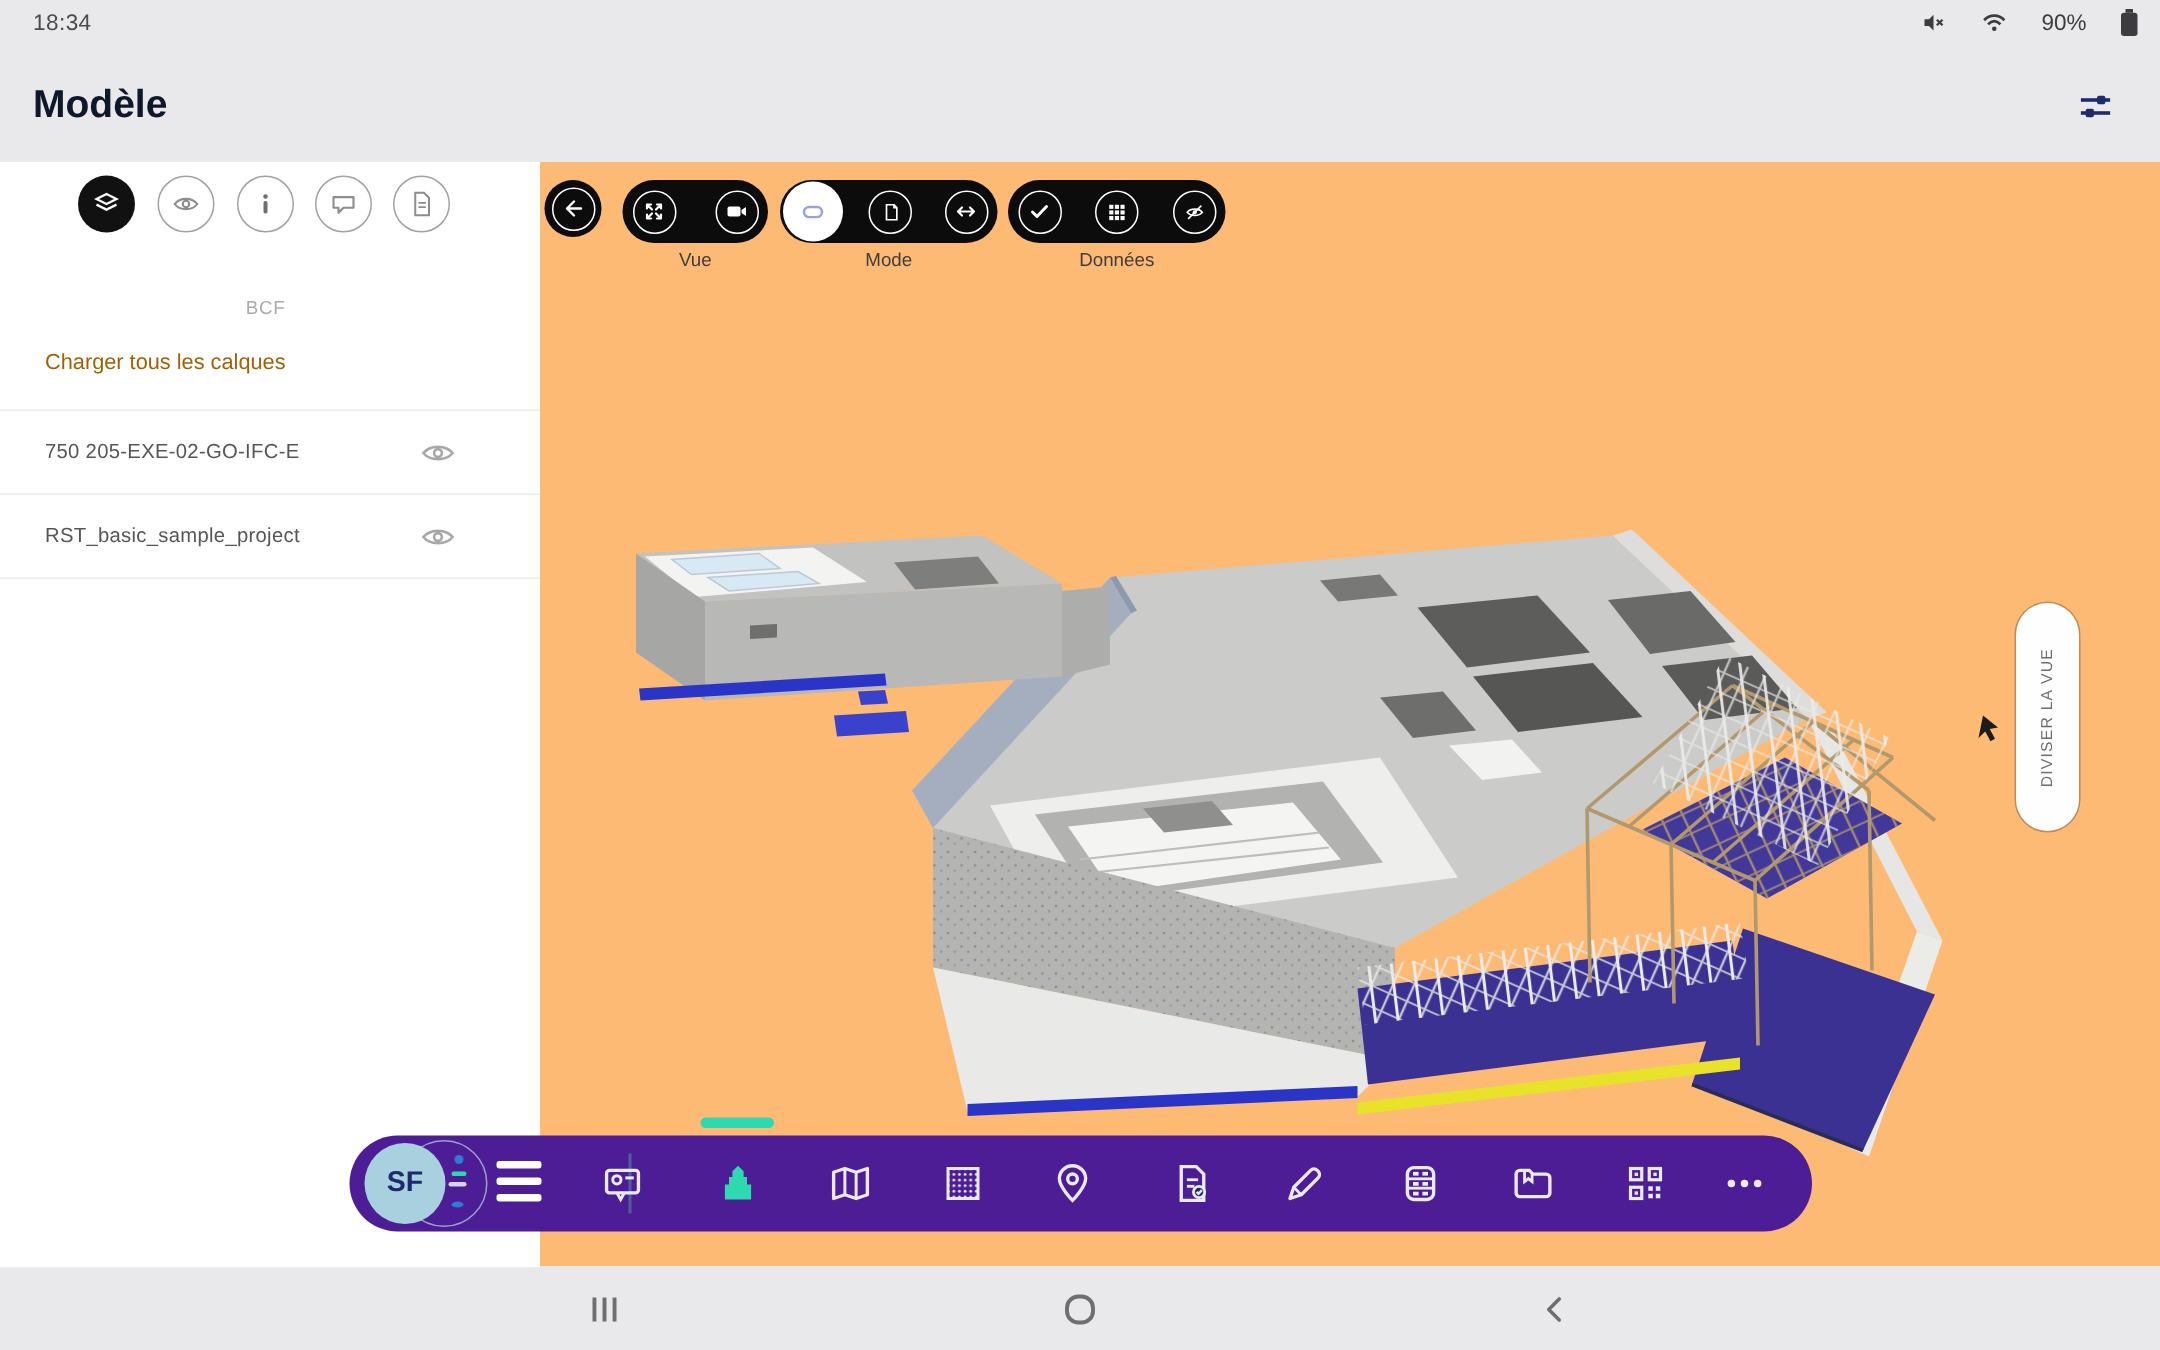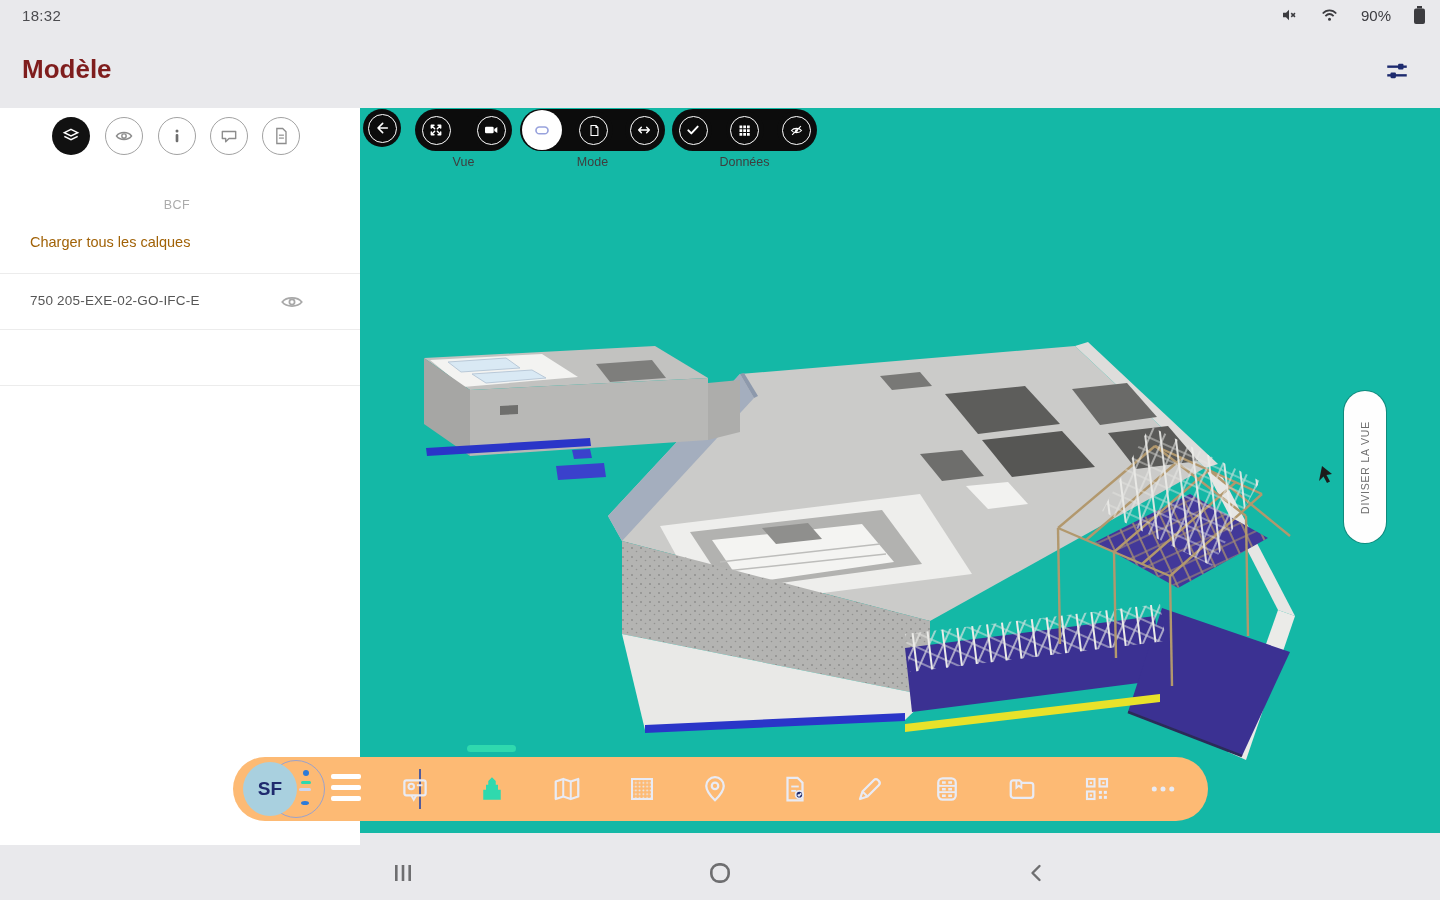--- a/index.html
+++ b/index.html
@@ -7,71 +7,71 @@
     font-family:"Liberation Sans", sans-serif; }
 
   
   #status-bar { position:absolute; left:0; top:0; width:1440px; height:32px; background:#e9e9ec; z-index:40; }
   #status-time { position:absolute; left:22px; top:7px; font-size:15px; color:#4b4b4f; letter-spacing:.3px; }
   #status-right { position:absolute; right:14px; top:5px; display:flex; align-items:center; gap:22px; }
   #battery-text { font-size:15px; color:#3c3c40; }
 
   
   #app-header { position:absolute; left:0; top:32px; width:1440px; height:76px; background:#e9e9ec; z-index:30; }
-  #page-title { position:absolute; left:22px; top:22px; font-size:26px; font-weight:700; color:#7f1d1d; }
+  #page-title { position:absolute; left:22px; top:22px; font-size:26px; font-weight:700; color:#0f172a; }
   #filter-btn { position:absolute; right:26px; top:22px; width:34px; height:34px; display:flex; align-items:center; justify-content:center; cursor:pointer; }
 
   
   #sidebar { position:absolute; left:0; top:108px; width:360px; height:737px; background:#ffffff; z-index:10; }
   .tab-disc { position:absolute; top:9px; width:38px; height:38px; border-radius:50%; display:flex; align-items:center; justify-content:center; cursor:pointer; }
   .tab-disc.outlined { background:#fff; border:1.5px solid #a2a2a2; }
   .tab-disc.active { background:#111; }
   #bcf-label { position:absolute; left:150px; top:58px; width:54px; text-align:center; font-size:12.5px; color:#ababab; letter-spacing:.5px;margin-top:32px; }
   #load-all { position:absolute; left:30px; top:126px; font-size:14.5px; color:#a16207; cursor:pointer; }
   .sep { position:absolute; left:0; width:360px; height:1px; background:#ececec; }
   .layer-row { position:absolute; left:0; width:319px; height:55px; cursor:pointer;padding-left:16px; }
   .layer-name { position:absolute; left:30px; top:19px; font-size:13.5px; color:#565656; letter-spacing:.2px; }
   .layer-eye { position:absolute; right:14px; top:15px; width:26px; height:26px; cursor:pointer; }
 
   
-  #viewport { position:absolute; left:360px; top:96px; width:1080px; height:737px; background:#14b8a6; overflow:hidden; z-index:5; }
+  #viewport { position:absolute; left:360px; top:107px; width:1080px; height:737px; background:#fdba74; overflow:hidden; z-index:5; }
   #model-svg { position:absolute; left:0; top:0; }
 
   .tb-disc { width:38px; height:38px; border-radius:50%; background:#0c0c0c; display:flex; align-items:center; justify-content:center; cursor:pointer; flex:0 0 auto; }
   .tb-ring { width:29px; height:29px; border-radius:50%; border:1.6px solid #fff; display:flex; align-items:center; justify-content:center; }
   .tb-disc.selected { background:#fff; width:40px; height:40px; }
   .tb-disc.selected .tb-ring { border:none; }
   .tb-pill { position:absolute; top:13px; height:42px; border-radius:21px; background:#0c0c0c; display:flex; align-items:center; justify-content:space-between; padding:0 2px; }
   .tb-label { position:absolute; top:59px; text-align:center; font-size:12.5px; color:#3e3e3e; }
 
   #back-btn { position:absolute; left:3px; top:13px; }
 
   #split-btn { position:absolute; left:984px; top:295px; width:42px; height:152px; background:#fefefe; border-radius:21px; display:flex; align-items:center; justify-content:center; cursor:pointer; box-shadow:0 0 0 1px rgba(0,0,0,.25); }
   #split-btn span { writing-mode:vertical-rl; transform:rotate(180deg); font-size:10.5px; color:#6d6d6d; letter-spacing:.8px; white-space:nowrap; }
 
   
-  #bottom-bar { position:absolute; left:233px; top:757px; width:975px; height:64px; border-radius:32px; background:#fdba74; z-index:20; }
+  #bottom-bar { position:absolute; left:233px; top:757px; width:975px; height:64px; border-radius:32px; background:#4c1d95; z-index:20; }
   #tab-indicator { position:absolute; left:234px; top:-12px; width:49px; height:7px; border-radius:4px; background:#2fd9ae; }
   #logo-ring { position:absolute; left:34px; top:3px; width:58px; height:58px; border-radius:50%; border:1.6px solid #9aa2cc; }
   .logo-dot { position:absolute; border-radius:2px; }
   #avatar { position:absolute; left:10px; top:5px; width:54px; height:54px; border-radius:50%; background:#a9d0df; display:flex; align-items:center; justify-content:center; font-size:19px; font-weight:700; color:#1f2a6e; cursor:pointer; }
   #menu-btn { position:absolute; left:98px; top:17px; width:32px; height:30px; cursor:pointer; }
   #menu-btn i { position:absolute; left:0; width:30px; height:4.5px; border-radius:2px; background:#fff; }
   #bar-divider { position:absolute; left:186px; top:12px; width:2px; height:40px; background:#525c9b; }
   .bar-icon { position:absolute; top:17px; width:30px; height:30px; cursor:pointer; display:flex; align-items:center; justify-content:center; }
 
   
   #android-nav { position:absolute; left:0; top:845px; width:1440px; height:55px; background:#e9e9ec; z-index:40; }
   .nav-btn { position:absolute; top:12px; width:34px; height:32px; display:flex; align-items:center; justify-content:center; cursor:pointer; }
 </style>
 </head>
 <body>
 
 <div id="status-bar">
-  <span id="status-time">18:32</span>
+  <span id="status-time">18:34</span>
   <div id="status-right">
     <svg width="18" height="18" viewBox="0 0 24 24">
       <polygon points="4,9 8,9 12,5 12,19 8,15 4,15" fill="#3c3c40"></polygon>
       <line x1="15" y1="9.5" x2="20" y2="14.5" stroke="#3c3c40" stroke-width="2"></line>
       <line x1="20" y1="9.5" x2="15" y2="14.5" stroke="#3c3c40" stroke-width="2"></line>
     </svg>
     <svg width="19" height="18" viewBox="0 0 24 24">
       <path d="M3,10 C8,4.5 16,4.5 21,10" fill="none" stroke="#3c3c40" stroke-width="2.4"></path>
       <path d="M6.5,13.5 C10,10 14,10 17.5,13.5" fill="none" stroke="#3c3c40" stroke-width="2.4"></path>
       <circle cx="12" cy="17.5" r="2" fill="#3c3c40"></circle>
@@ -137,20 +137,27 @@
 
   <div class="layer-row" style="top:166px">
     <span class="layer-name">750 205-EXE-02-GO-IFC-E</span>
     <svg class="layer-eye" viewBox="0 0 24 24">
       <path d="M3,12 C7,7 17,7 21,12 C17,17 7,17 3,12 Z" fill="none" stroke="#a8a8a8" stroke-width="1.6"></path>
       <circle cx="12" cy="12" r="2.4" fill="none" stroke="#a8a8a8" stroke-width="1.6"></circle>
     </svg>
   </div>
   <div class="sep" style="top:221px"></div>
 
+  <div class="layer-row" style="top:222px">
+    <span class="layer-name">RST_basic_sample_project</span>
+    <svg class="layer-eye" viewBox="0 0 24 24">
+      <path d="M3,12 C7,7 17,7 21,12 C17,17 7,17 3,12 Z" fill="none" stroke="#a8a8a8" stroke-width="1.6"></path>
+      <circle cx="12" cy="12" r="2.4" fill="none" stroke="#a8a8a8" stroke-width="1.6"></circle>
+    </svg>
+  </div>
   <div class="sep" style="top:277px"></div>
 </div>
 
 <div id="viewport">
 
   <svg id="model-svg" width="1080" height="737" viewBox="0 0 1080 737">
     <defs>
       <pattern id="speck" width="9" height="9" patternUnits="userSpaceOnUse">
         <circle cx="2" cy="2" r="0.9" fill="#8b8b89"></circle>
         <circle cx="6.5" cy="5.5" r="0.8" fill="#939391"></circle>

